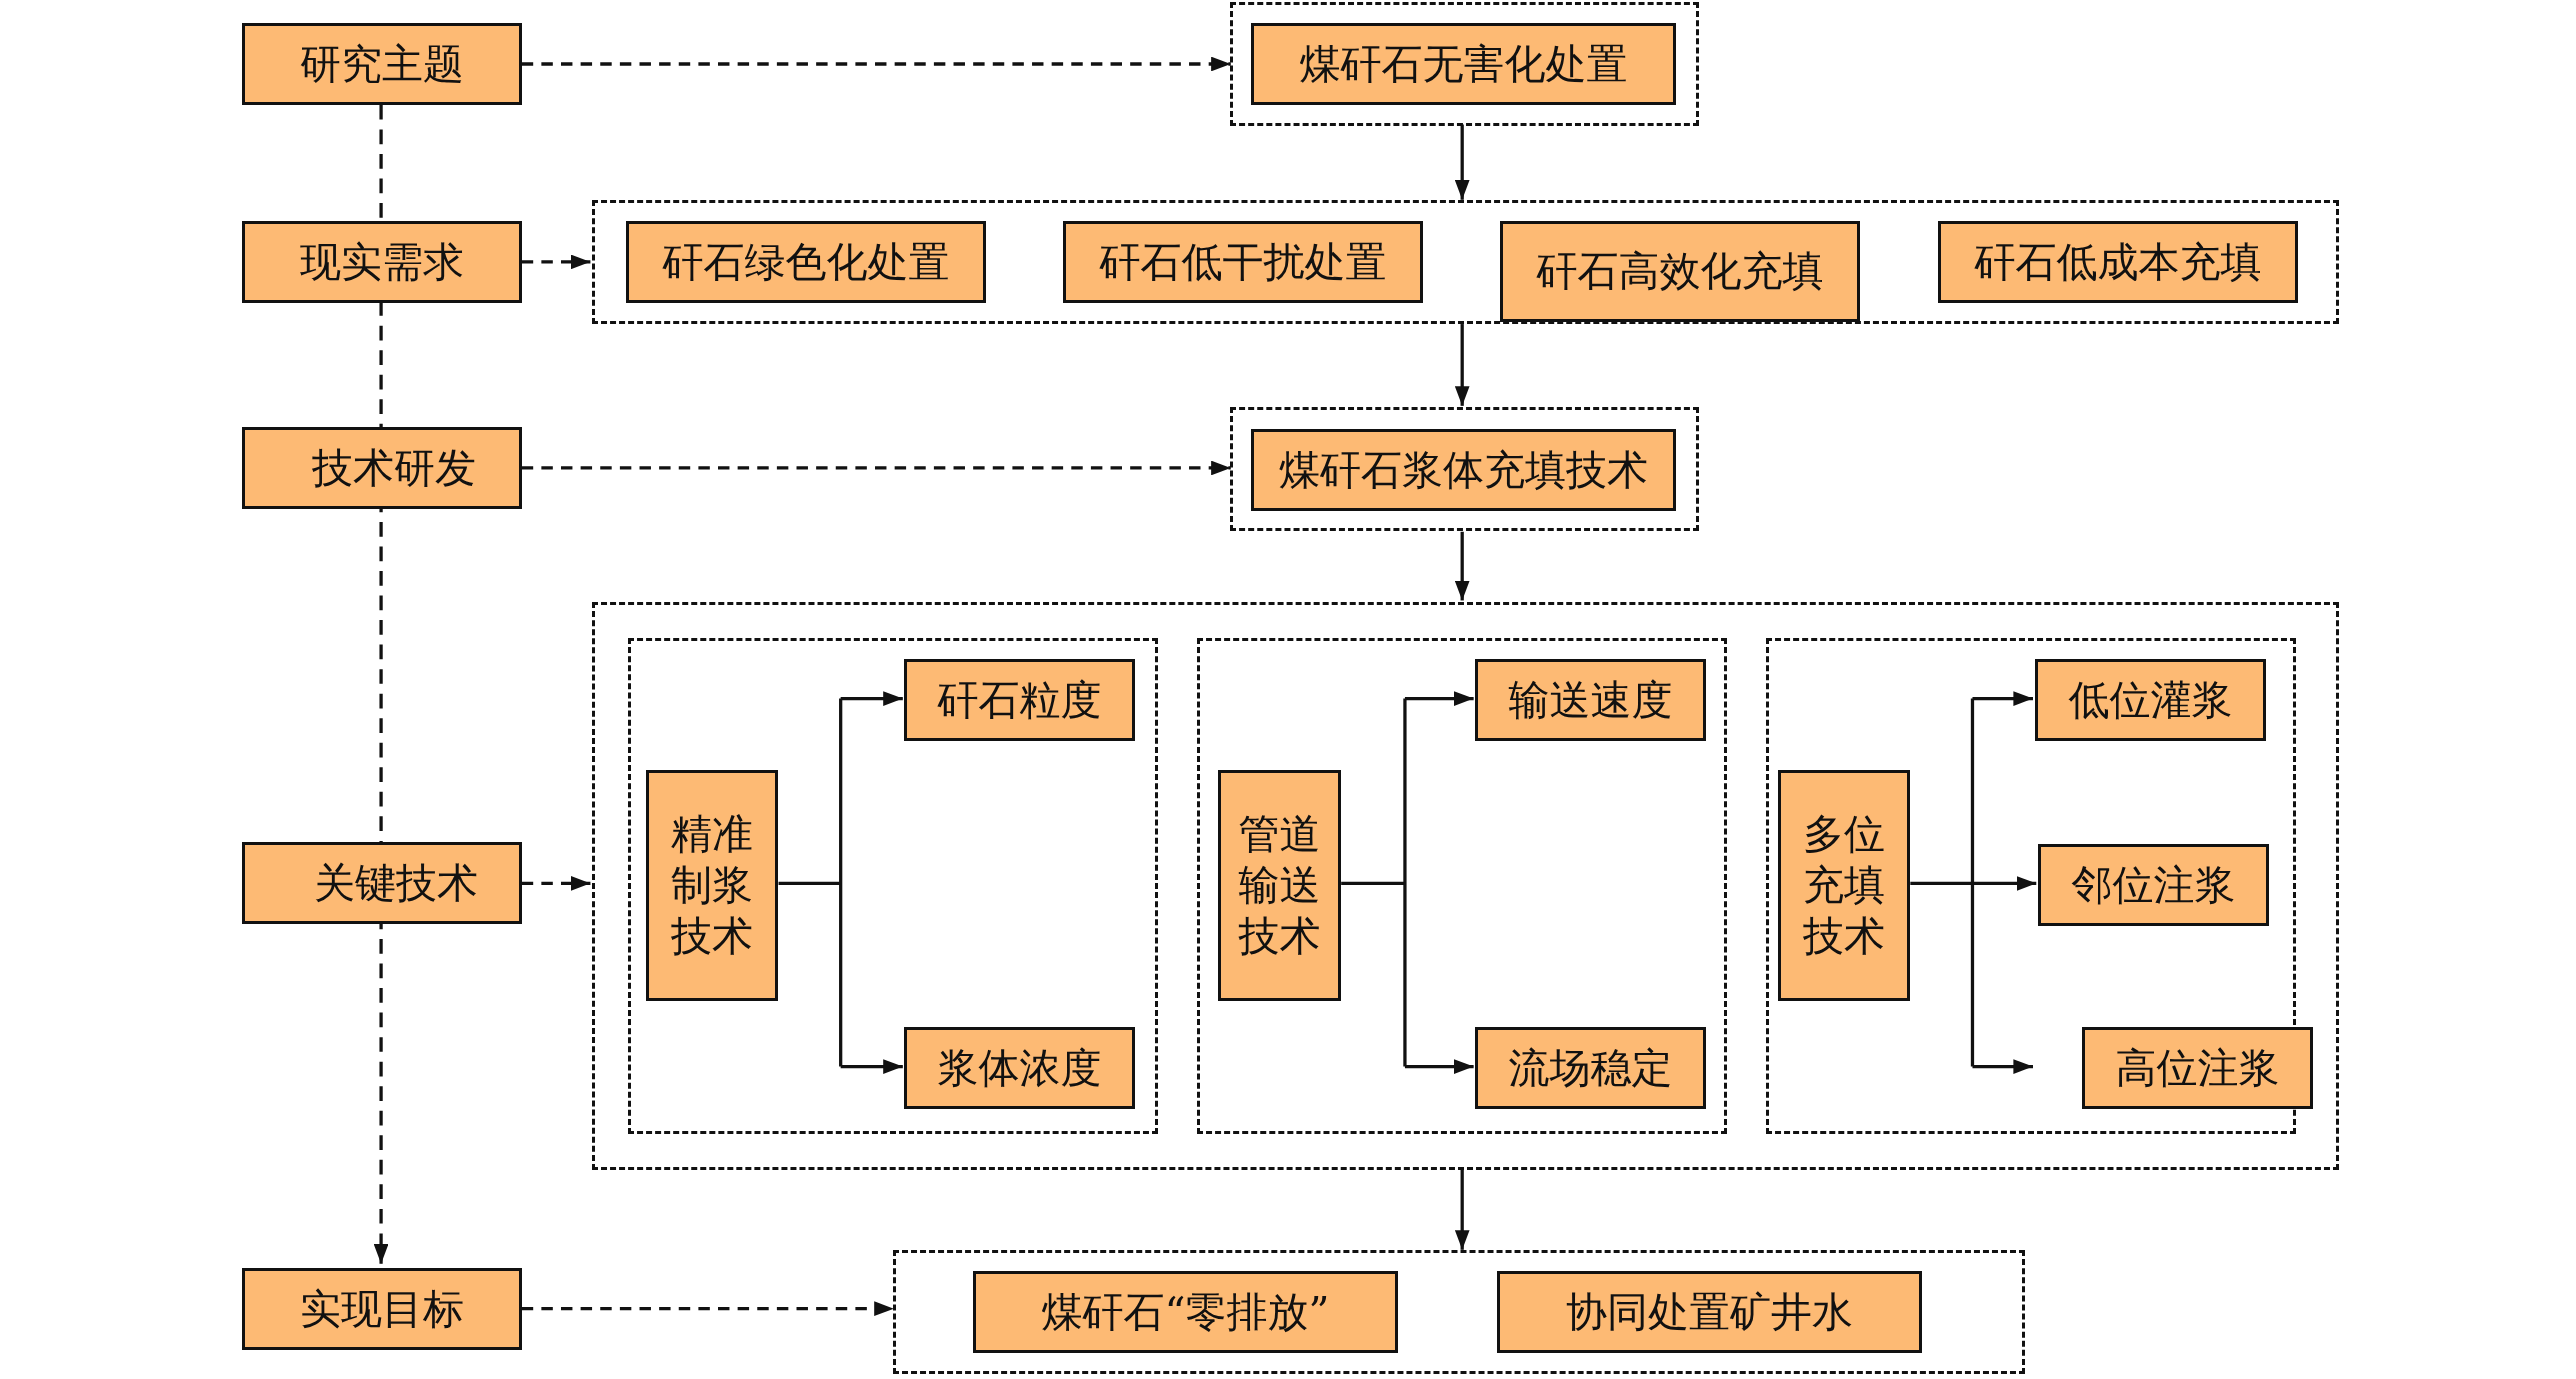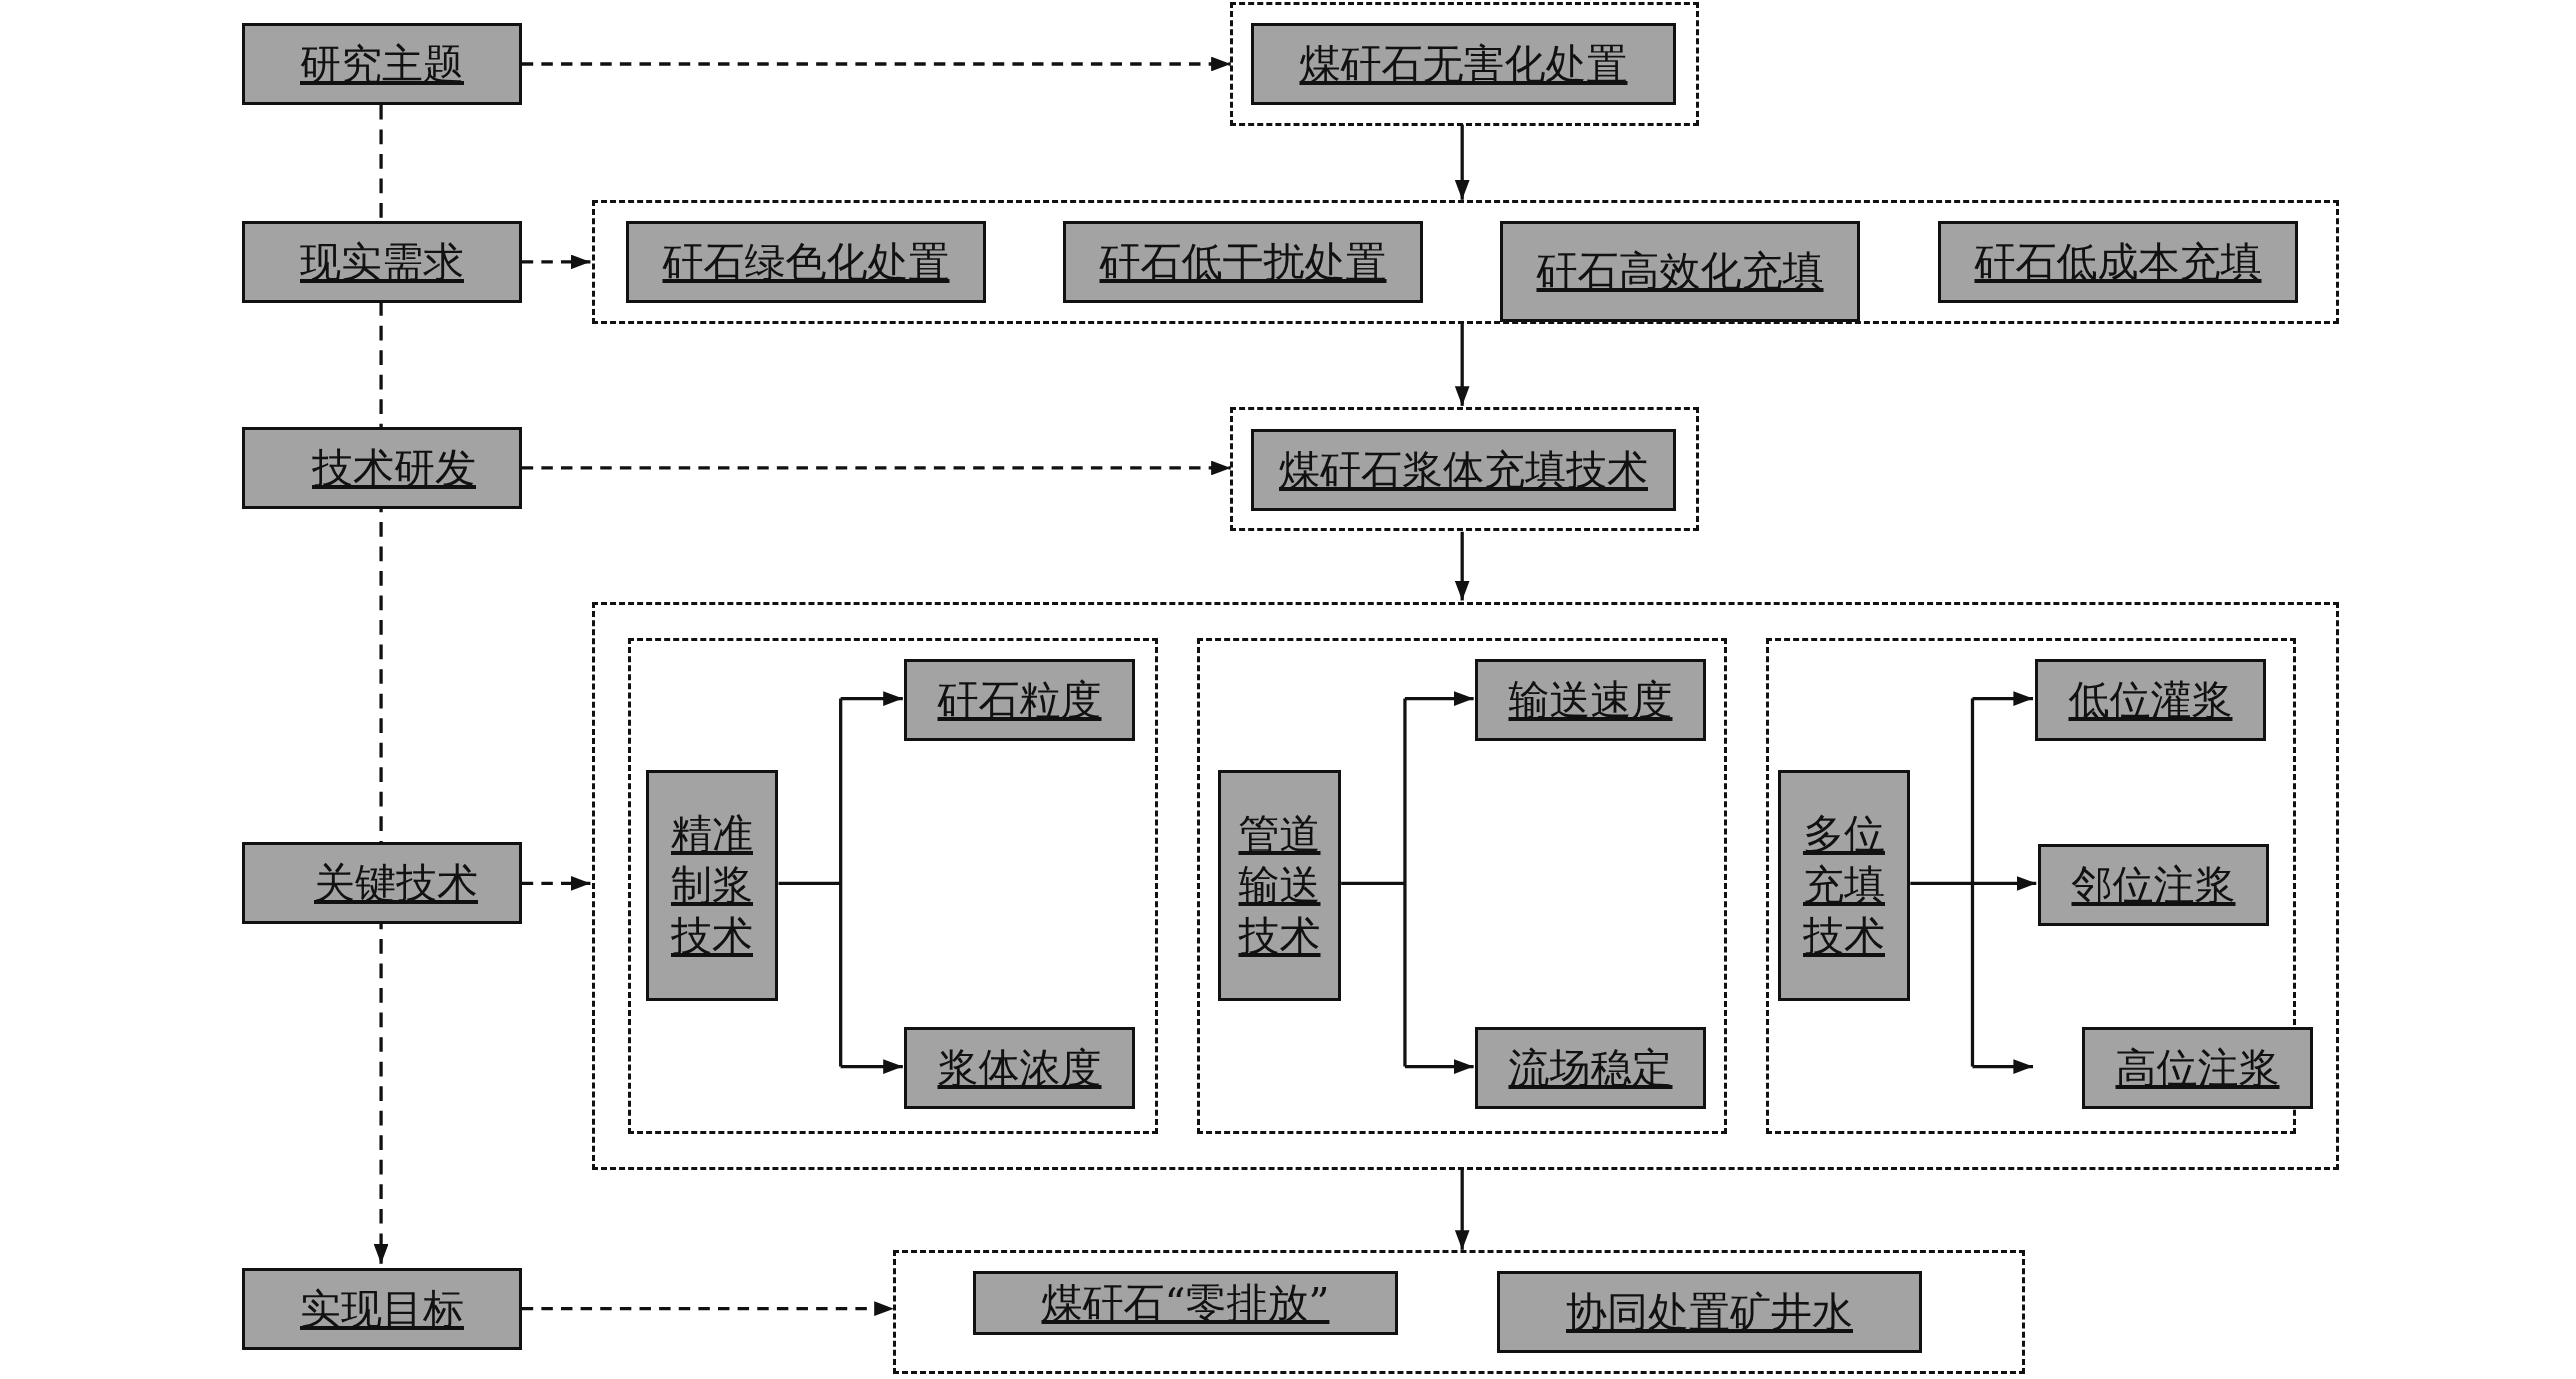--- a/index.html
+++ b/index.html
@@ -1,17 +1,17 @@
 <!DOCTYPE html>
 <html style="font-size:13px"><head>
 <meta charset="utf-8">
 <style>
 html,body{margin:0;padding:0;background:#fff;}
 body{width:2576px;height:1380px;position:relative;overflow:hidden;font-family:"DejaVu Serif","Liberation Serif",serif;color:#111;}
-.box{position:absolute;border:3.3px solid #111;box-sizing:border-box;display:flex;align-items:center;justify-content:center;font-size:41px;background:#a3a3a3;text-align:center;line-height:51px;text-decoration:underline;}
+.box{position:absolute;border:3.3px solid #111;box-sizing:border-box;display:flex;align-items:center;justify-content:center;font-size:41px;background:#fdba74;text-align:center;line-height:51px;}
 .dbox{position:absolute;border:3.3px dashed #111;box-sizing:border-box;}
 svg.lines{position:absolute;left:0;top:0;}
 .vtext{white-space:pre-line;}
 </style>
 </head>
 <body>
 
 <svg class="lines" width="2576" height="1380" viewBox="0 0 3150 1687">
   <defs>
     <marker id="ah" markerWidth="10" markerHeight="8" refX="10" refY="4" orient="auto" markerUnits="userSpaceOnUse" viewBox="0 0 10 8">
@@ -90,15 +90,15 @@
 
 <div class="dbox" style="left:1766px;top:638px;width:530px;height:496px;"></div>
 <div class="box vtext" style="left:1778px;top:770px;width:132px;height:231px;">多位
 充填
 技术</div>
 <div class="box" style="left:2035px;top:659px;width:231px;height:82px;">低位灌浆</div>
 <div class="box" style="left:2038px;top:844px;width:231px;height:82px;">邻位注浆</div>
 <div class="box" style="left:2035px;top:1027px;width:231px;height:82px;margin-left:47px;">高位注浆</div>
 
 <div class="dbox" style="left:893px;top:1250px;width:1132px;height:124px;"></div>
-<div class="box" style="left:973px;top:1271px;width:425px;height:64px;">煤矸石“零排放”</div>
+<div class="box" style="left:973px;top:1271px;width:425px;height:82px;">煤矸石“零排放”</div>
 <div class="box" style="left:1497px;top:1271px;width:425px;height:82px;">协同处置矿井水</div>
 
 
 </body></html>

